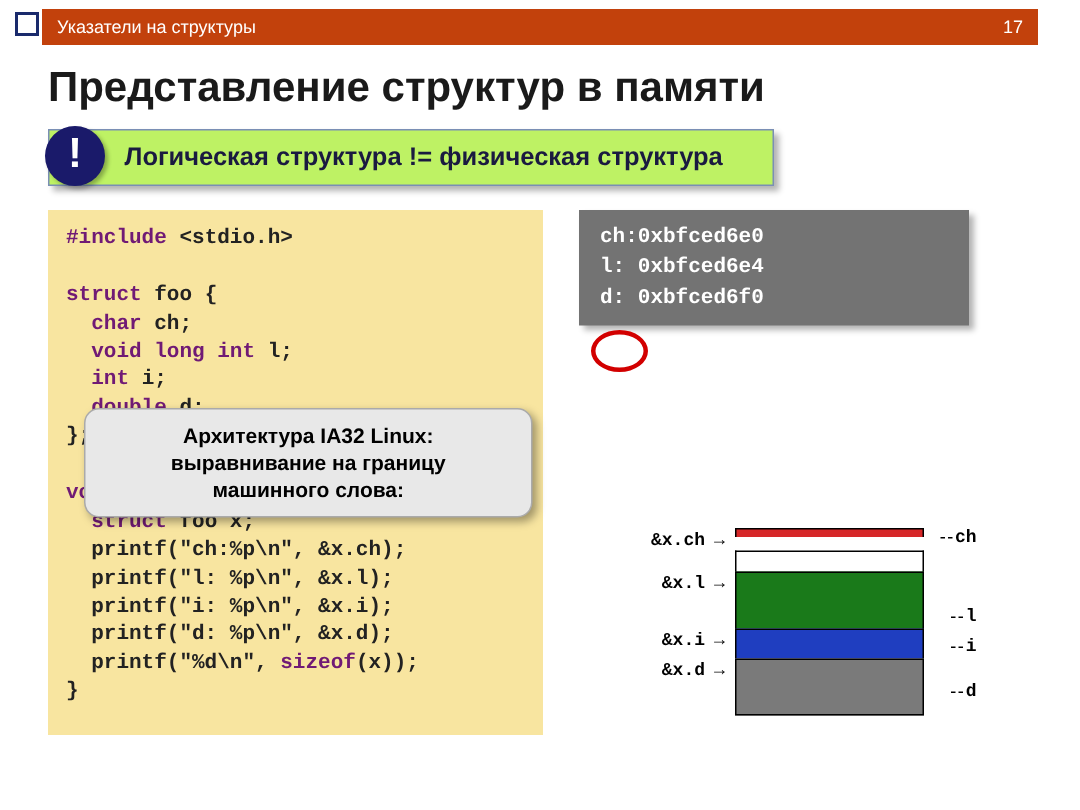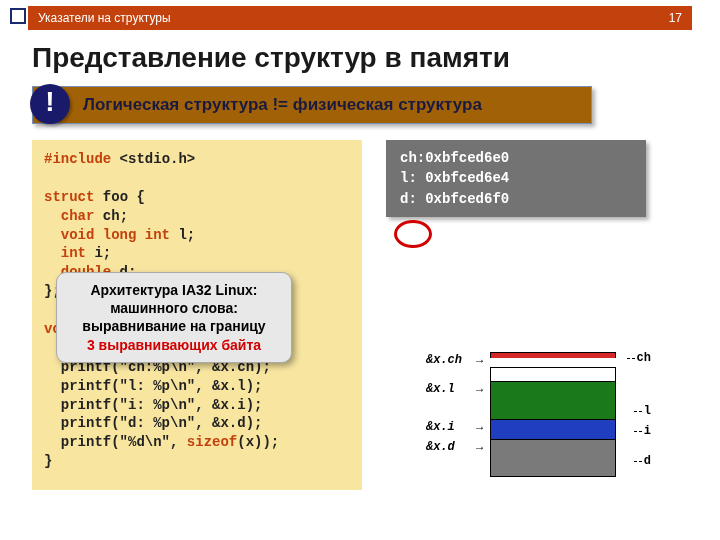--- a/index.html
+++ b/index.html
@@ -44,28 +44,28 @@
     font-weight: bold;
     color: #1a1a1a;
     margin: 10px 0 12px 4px;
   }
   .callout {
     position: relative;
     margin-left: 4px;
     margin-bottom: 16px;
   }
   .callout-bar {
-    background: #a16207;
+    background: #bef264;
     border: 1px solid #7a8fb5;
     box-shadow: 3px 3px 4px rgba(0,0,0,0.3);
     color: #1a1a40;
     font-size: 17px;
     font-weight: bold;
     padding: 8px 12px 8px 50px;
-    width: 560px;
+    width: 484px;
   }
   .callout-badge {
     position: absolute;
     left: -2px; top: -2px;
     width: 40px; height: 40px;
     background: #1a1a6a;
     color: #fff;
     border-radius: 50%;
     font-size: 28px;
     font-weight: bold;
@@ -84,21 +84,21 @@
     height: 350px;
     padding: 10px 12px;
     font-family: "Courier New", monospace;
     font-size: 14px;
     font-weight: bold;
     line-height: 1.35;
     white-space: pre;
     color: #222;
     position: relative;
   }
-  .kw { color: #c2410c; }
+  .kw { color: #701a75; }
   .termbox {
     background: #737373;
     color: #fff;
     width: 260px;
     padding: 8px 14px;
     font-family: "Courier New", monospace;
     font-size: 14px;
     font-weight: bold;
     line-height: 1.45;
     position: relative;
@@ -108,41 +108,41 @@
     position: absolute;
     border: 3px solid #d20000;
     border-radius: 50%;
     width: 38px; height: 28px;
     left: 8px; top: 80px;
     pointer-events: none;
   }
   .popup {
     position: absolute;
     left: 56px; top: 272px;
-    width: 236px;
+    width: 299px;
     background: #e8e8e8;
     border: 1px solid #aaa;
     border-radius: 10px;
     box-shadow: 3px 3px 6px rgba(0,0,0,0.35);
     padding: 8px 10px;
     text-align: center;
     font-size: 14px;
     font-weight: bold;
     line-height: 1.3;
   }
   .popup .red { color: #d20000; }
   .memdiag {
     position: absolute;
     left: 398px; top: 320px;
     font-family: "Courier New", monospace;
     font-size: 12px;
     font-weight: bold;
   }
   .memrow { display:flex; align-items:flex-start; }
-  .memlbl { width:50px; text-align:left; padding-right:6px; padding-top:1px; height:14px;font-style:italic;}
+  .memlbl { width:50px; text-align:right; padding-right:6px; padding-top:1px; height:14px;}
   .memarr { width:14px; text-align:left; padding-top:1px;}
   .membox { width:126px; border:1px solid #000; border-bottom:none; }
   .membox.last { border-bottom:1px solid #000; }
   .seg { position:relative; }
   .rlabel { position:absolute; right:-36px; font-size:12px; }
   .rlabel::before{
     content:''; position:absolute; left:-10px; top:7px; width:8px; border-top:1px dashed #000;
   }
 </style>
 </head>
@@ -228,16 +228,15 @@
       <div class="membox seg last" style="height:38px; background:#7a7a7a;">
         <span class="rlabel" style="top:14px">d</span>
       </div>
     </div>
   </div>
 
 </div>
 
 <div class="popup">
   <div>Архитектура IA32 Linux:</div>
+  <div>выравнивание на границу</div>
   <div>машинного слова:</div>
-  <div>выравнивание на границу</div>
-  <div class="red">3 выравнивающих байта</div>
 </div>
 
 </body></html>

